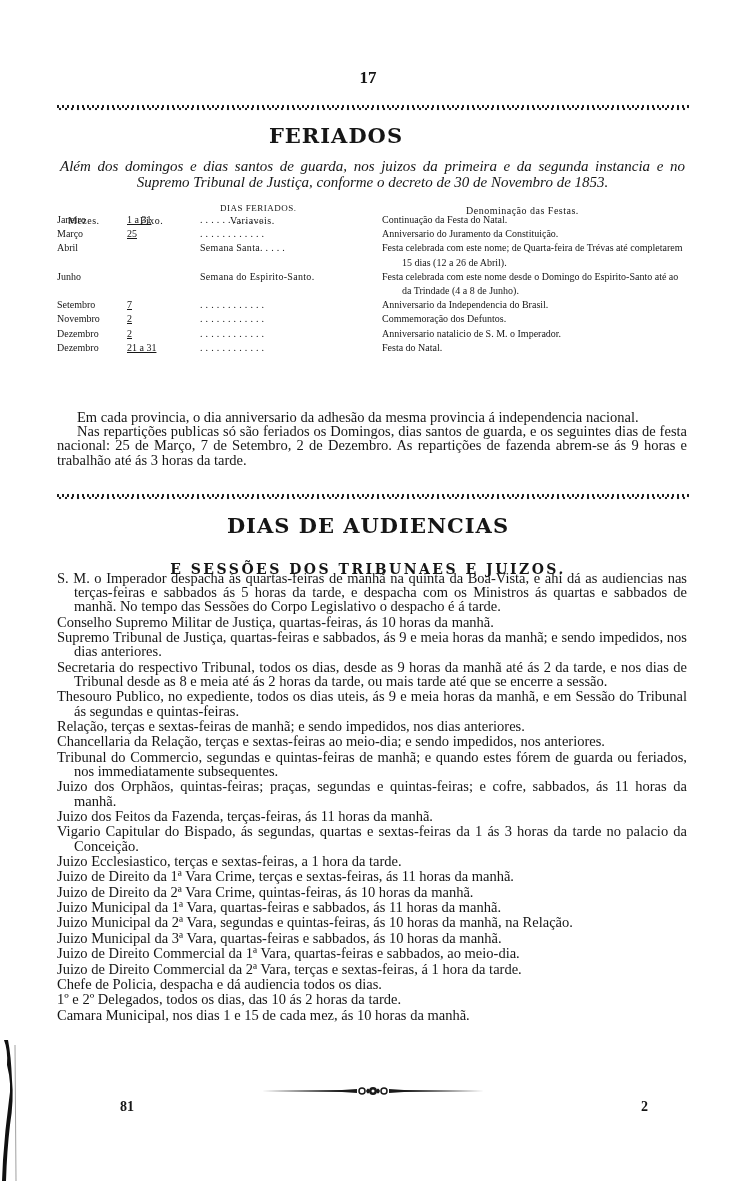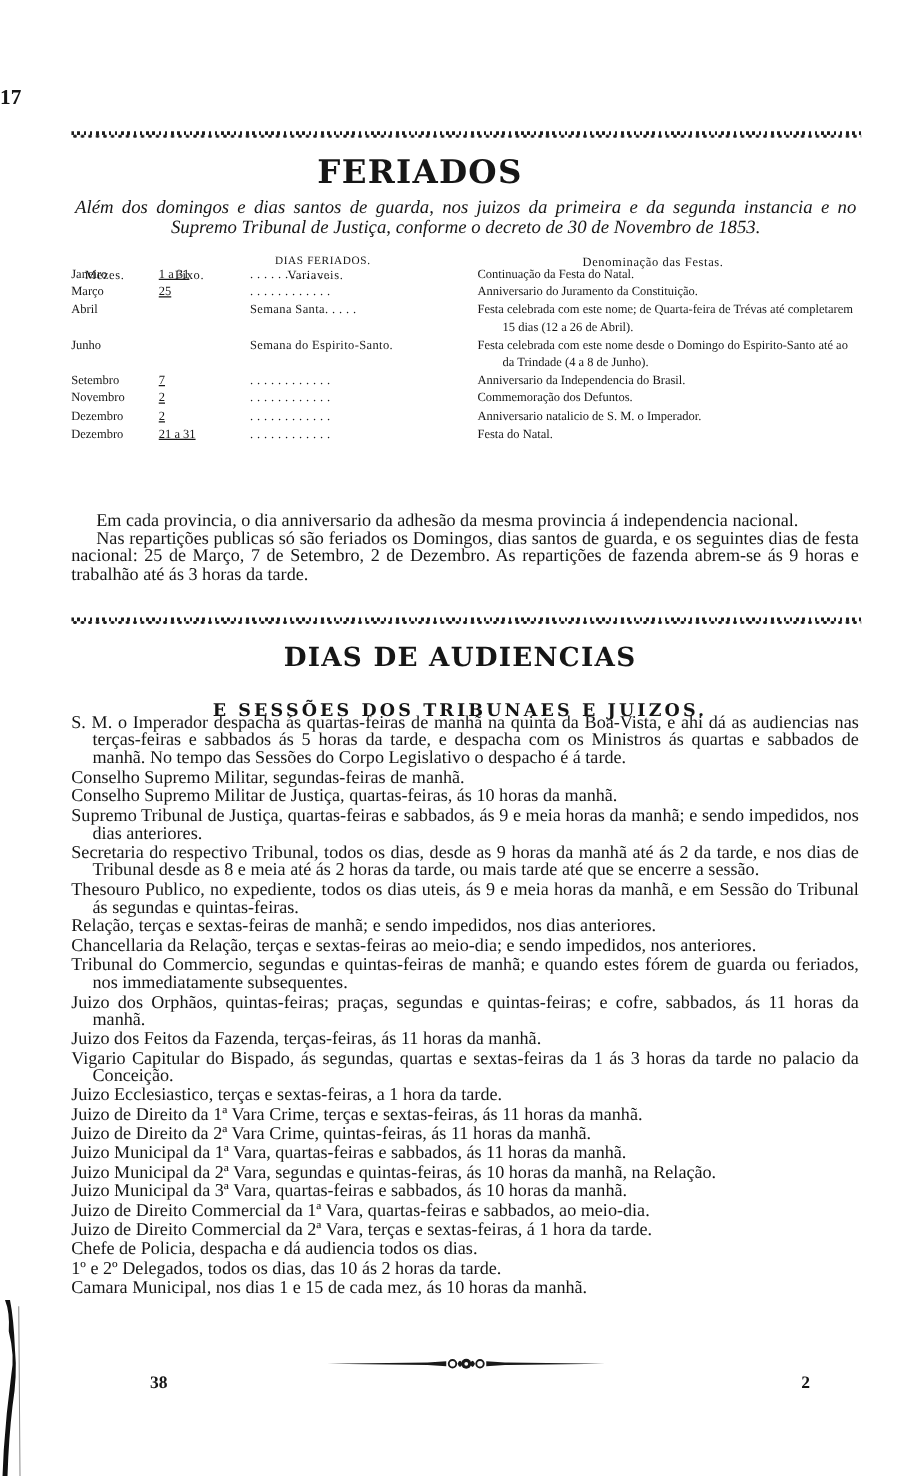--- a/index.html
+++ b/index.html
@@ -2,35 +2,35 @@
 <html><head>
 <meta charset="utf-8">
 <style>
   html, body { margin: 0; padding: 0; background: #ffffff; }
   body {
     width: 736px; height: 1181px; position: relative; overflow: hidden;
     font-family: "Liberation Serif", "DejaVu Serif", serif;
     color: #161616;
   }
   .page-number-top {
-    position: absolute; top: 68px; left: 0; width: 736px; 
+    position: absolute; top: 68px; left: 0; width: 736px; text-align: center;
     font-size: 17px; font-weight: bold;
   }
   .wavy {
     position: absolute; left: 57px; width: 632px; height: 8px; overflow: hidden;
     background-image: radial-gradient(circle at 3px 6px, #222 1.2px, transparent 1.6px);
     background-size: 6px 8px;
   }
   .wavy::after {
     content: ""; position: absolute; left: 0; right: 0; top: 2px; height: 3px;
     background: repeating-linear-gradient(90deg, #1f1f1f 0 2px, transparent 2px 5px);
   }
   .title-feriados {
     position: absolute; top: 123px; left: 0; width: 672px; text-align: center;
-    font-size: 26px; font-weight: bold; letter-spacing: 1px;
+    font-size: 21px; font-weight: bold; letter-spacing: 1px;
     font-family: "DejaVu Serif", serif;
   }
   .intro {
     position: absolute; top: 158px; left: 60px; width: 625px;
     font-style: italic; font-size: 15px; line-height: 16px; text-align: justify;
     text-align-last: center;
   }
   .hdr-small {
     position: absolute; font-size: 9px; letter-spacing: 0.5px;
   }
@@ -165,34 +165,33 @@
   <span class="ind">Nas repartições publicas só são feriados os Domingos, dias santos de guarda, e os seguintes dias de festa nacional: 25 de Março, 7 de Setembro, 2 de Dezembro. As repartições de fazenda abrem-se ás 9 horas e trabalhão até ás 3 horas da tarde.</span>
 </div>
 
 <div class="wavy" style="top:492px;"></div>
 
 <div class="title-dias">DIAS DE AUDIENCIAS</div>
 <div class="subtitle-dias">E SESSÕES DOS TRIBUNAES E JUIZOS.</div>
 
 <div class="aud">
   <p class="entry">S. M. o Imperador despacha ás quartas-feiras de manhã na quinta da Boa-Vista, e ahi dá as audiencias nas terças-feiras e sabbados ás 5 horas da tarde, e despacha com os Ministros ás quartas e sabbados de manhã. No tempo das Sessões do Corpo Legislativo o despacho é á tarde.</p>
-  <p class="entry">Conselho Supremo Militar, segundas-feiras de manhã.</p>
   <p class="entry">Conselho Supremo Militar de Justiça, quartas-feiras, ás 10 horas da manhã.</p>
   <p class="entry">Supremo Tribunal de Justiça, quartas-feiras e sabbados, ás 9 e meia horas da manhã; e sendo impedidos, nos dias anteriores.</p>
   <p class="entry">Secretaria do respectivo Tribunal, todos os dias, desde as 9 horas da manhã até ás 2 da tarde, e nos dias de Tribunal desde as 8 e meia até ás 2 horas da tarde, ou mais tarde até que se encerre a sessão.</p>
   <p class="entry">Thesouro Publico, no expediente, todos os dias uteis, ás 9 e meia horas da manhã, e em Sessão do Tribunal ás segundas e quintas-feiras.</p>
   <p class="entry">Relação, terças e sextas-feiras de manhã; e sendo impedidos, nos dias anteriores.</p>
   <p class="entry">Chancellaria da Relação, terças e sextas-feiras ao meio-dia; e sendo impedidos, nos anteriores.</p>
   <p class="entry">Tribunal do Commercio, segundas e quintas-feiras de manhã; e quando estes fórem de guarda ou feriados, nos immediatamente subsequentes.</p>
   <p class="entry">Juizo dos Orphãos, quintas-feiras; praças, segundas e quintas-feiras; e cofre, sabbados, ás 11 horas da manhã.</p>
   <p class="entry">Juizo dos Feitos da Fazenda, terças-feiras, ás 11 horas da manhã.</p>
   <p class="entry">Vigario Capitular do Bispado, ás segundas, quartas e sextas-feiras da 1 ás 3 horas da tarde no palacio da Conceição.</p>
   <p class="entry">Juizo Ecclesiastico, terças e sextas-feiras, a 1 hora da tarde.</p>
   <p class="entry">Juizo de Direito da 1ª Vara Crime, terças e sextas-feiras, ás 11 horas da manhã.</p>
-  <p class="entry">Juizo de Direito da 2ª Vara Crime, quintas-feiras, ás 11 horas da manhã.</p>
+  <p class="entry">Juizo de Direito da 2ª Vara Crime, quintas-feiras, ás 10 horas da manhã.</p>
   <p class="entry">Juizo Municipal da 1ª Vara, quartas-feiras e sabbados, ás 11 horas da manhã.</p>
   <p class="entry">Juizo Municipal da 2ª Vara, segundas e quintas-feiras, ás 10 horas da manhã, na Relação.</p>
   <p class="entry">Juizo Municipal da 3ª Vara, quartas-feiras e sabbados, ás 10 horas da manhã.</p>
   <p class="entry">Juizo de Direito Commercial da 1ª Vara, quartas-feiras e sabbados, ao meio-dia.</p>
   <p class="entry">Juizo de Direito Commercial da 2ª Vara, terças e sextas-feiras, á 1 hora da tarde.</p>
   <p class="entry">Chefe de Policia, despacha e dá audiencia todos os dias.</p>
   <p class="entry">1º e 2º Delegados, todos os dias, das 10 ás 2 horas da tarde.</p>
   <p class="entry">Camara Municipal, nos dias 1 e 15 de cada mez, ás 10 horas da manhã.</p>
 </div>
 
@@ -200,19 +199,19 @@
   <path d="M0 7 L80 6 L95 5 L95 9 L80 8 Z" fill="#1a1a1a"></path>
   <path d="M222 7 L142 6 L127 5 L127 9 L142 8 Z" fill="#1a1a1a"></path>
   <circle cx="100" cy="7" r="3" fill="none" stroke="#1a1a1a" stroke-width="1.5"></circle>
   <circle cx="111" cy="7" r="4" fill="#1a1a1a"></circle>
   <circle cx="111" cy="7" r="1.5" fill="#fff"></circle>
   <circle cx="122" cy="7" r="3" fill="none" stroke="#1a1a1a" stroke-width="1.5"></circle>
   <path d="M104 7 Q106 2 108 7 Q106 12 104 7Z" fill="#1a1a1a"></path>
   <path d="M118 7 Q116 2 114 7 Q116 12 118 7Z" fill="#1a1a1a"></path>
 </svg>
 
-<div class="sig-left">38</div>
+<div class="sig-left">81</div>
 <div class="sig-right">2</div>
 
 <svg class="binding-mark" viewBox="0 0 20 141">
   <path d="M4 0 Q8 10 7 25 Q12 45 9 60 Q5 90 3 120 L2 141 L6 141 Q7 110 10 85 Q14 60 12 40 Q11 15 8 0 Z" fill="#111"></path>
   <line x1="15" y1="5" x2="16" y2="141" stroke="#888" stroke-width="0.8"></line>
 </svg>
 
 </body></html>

